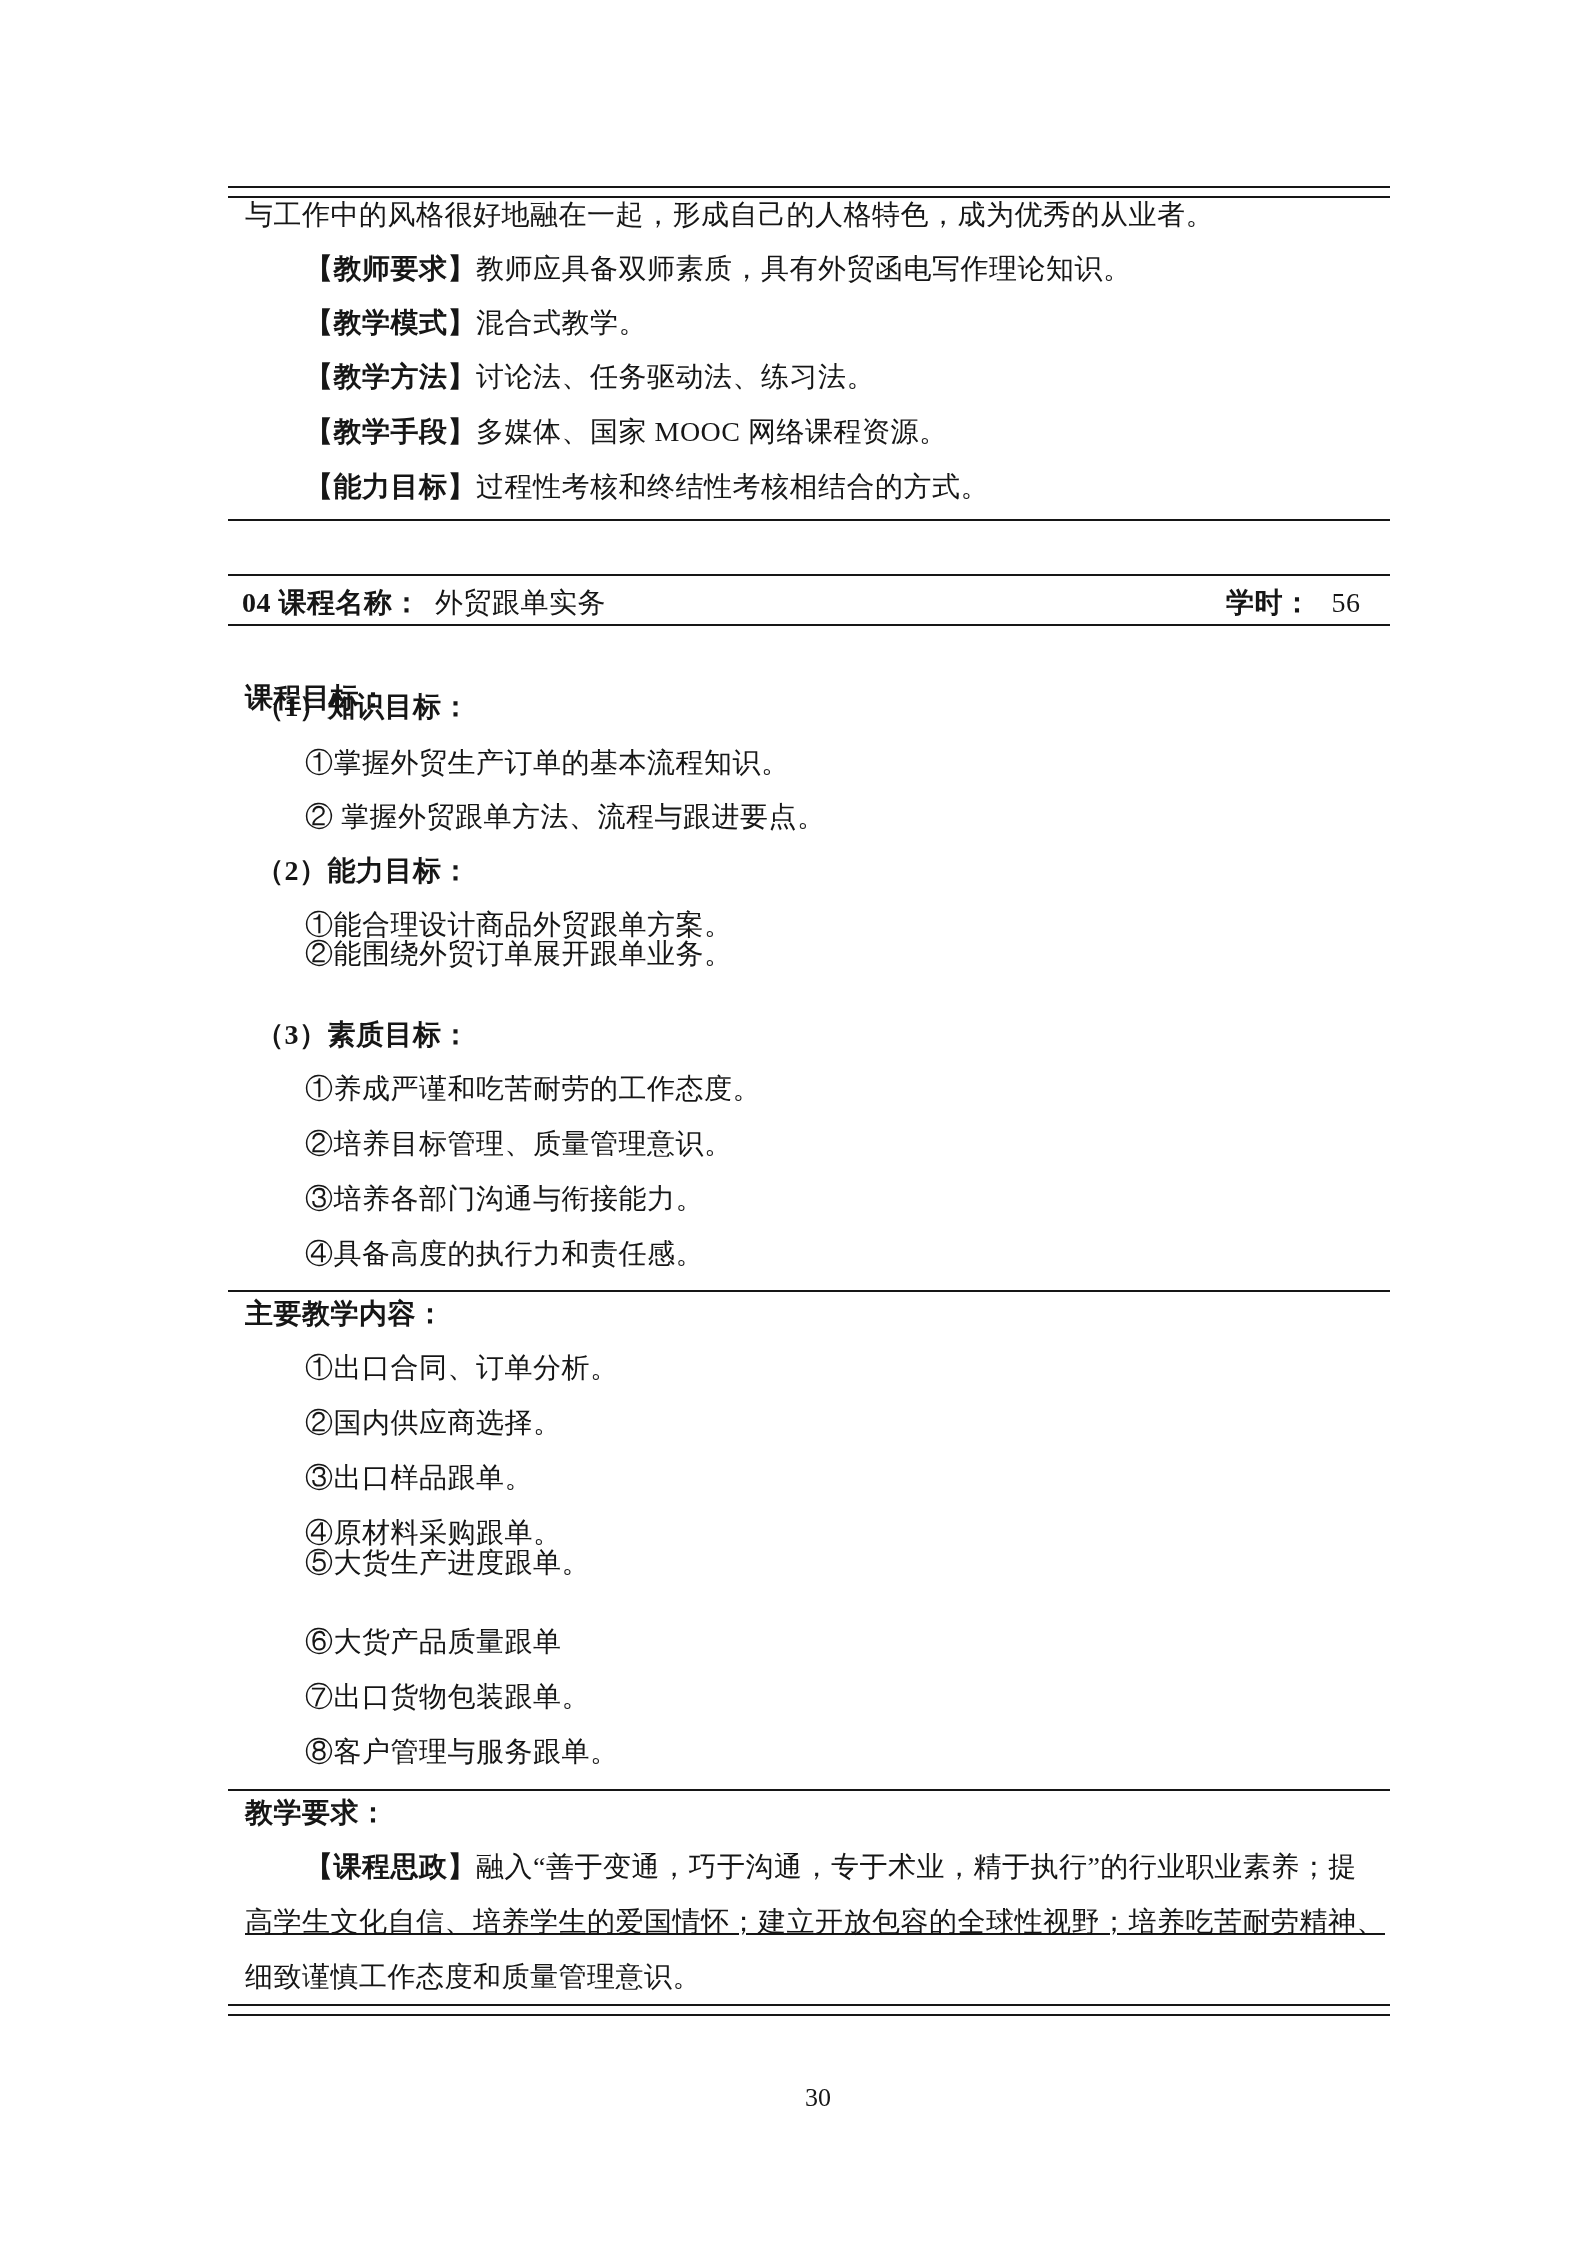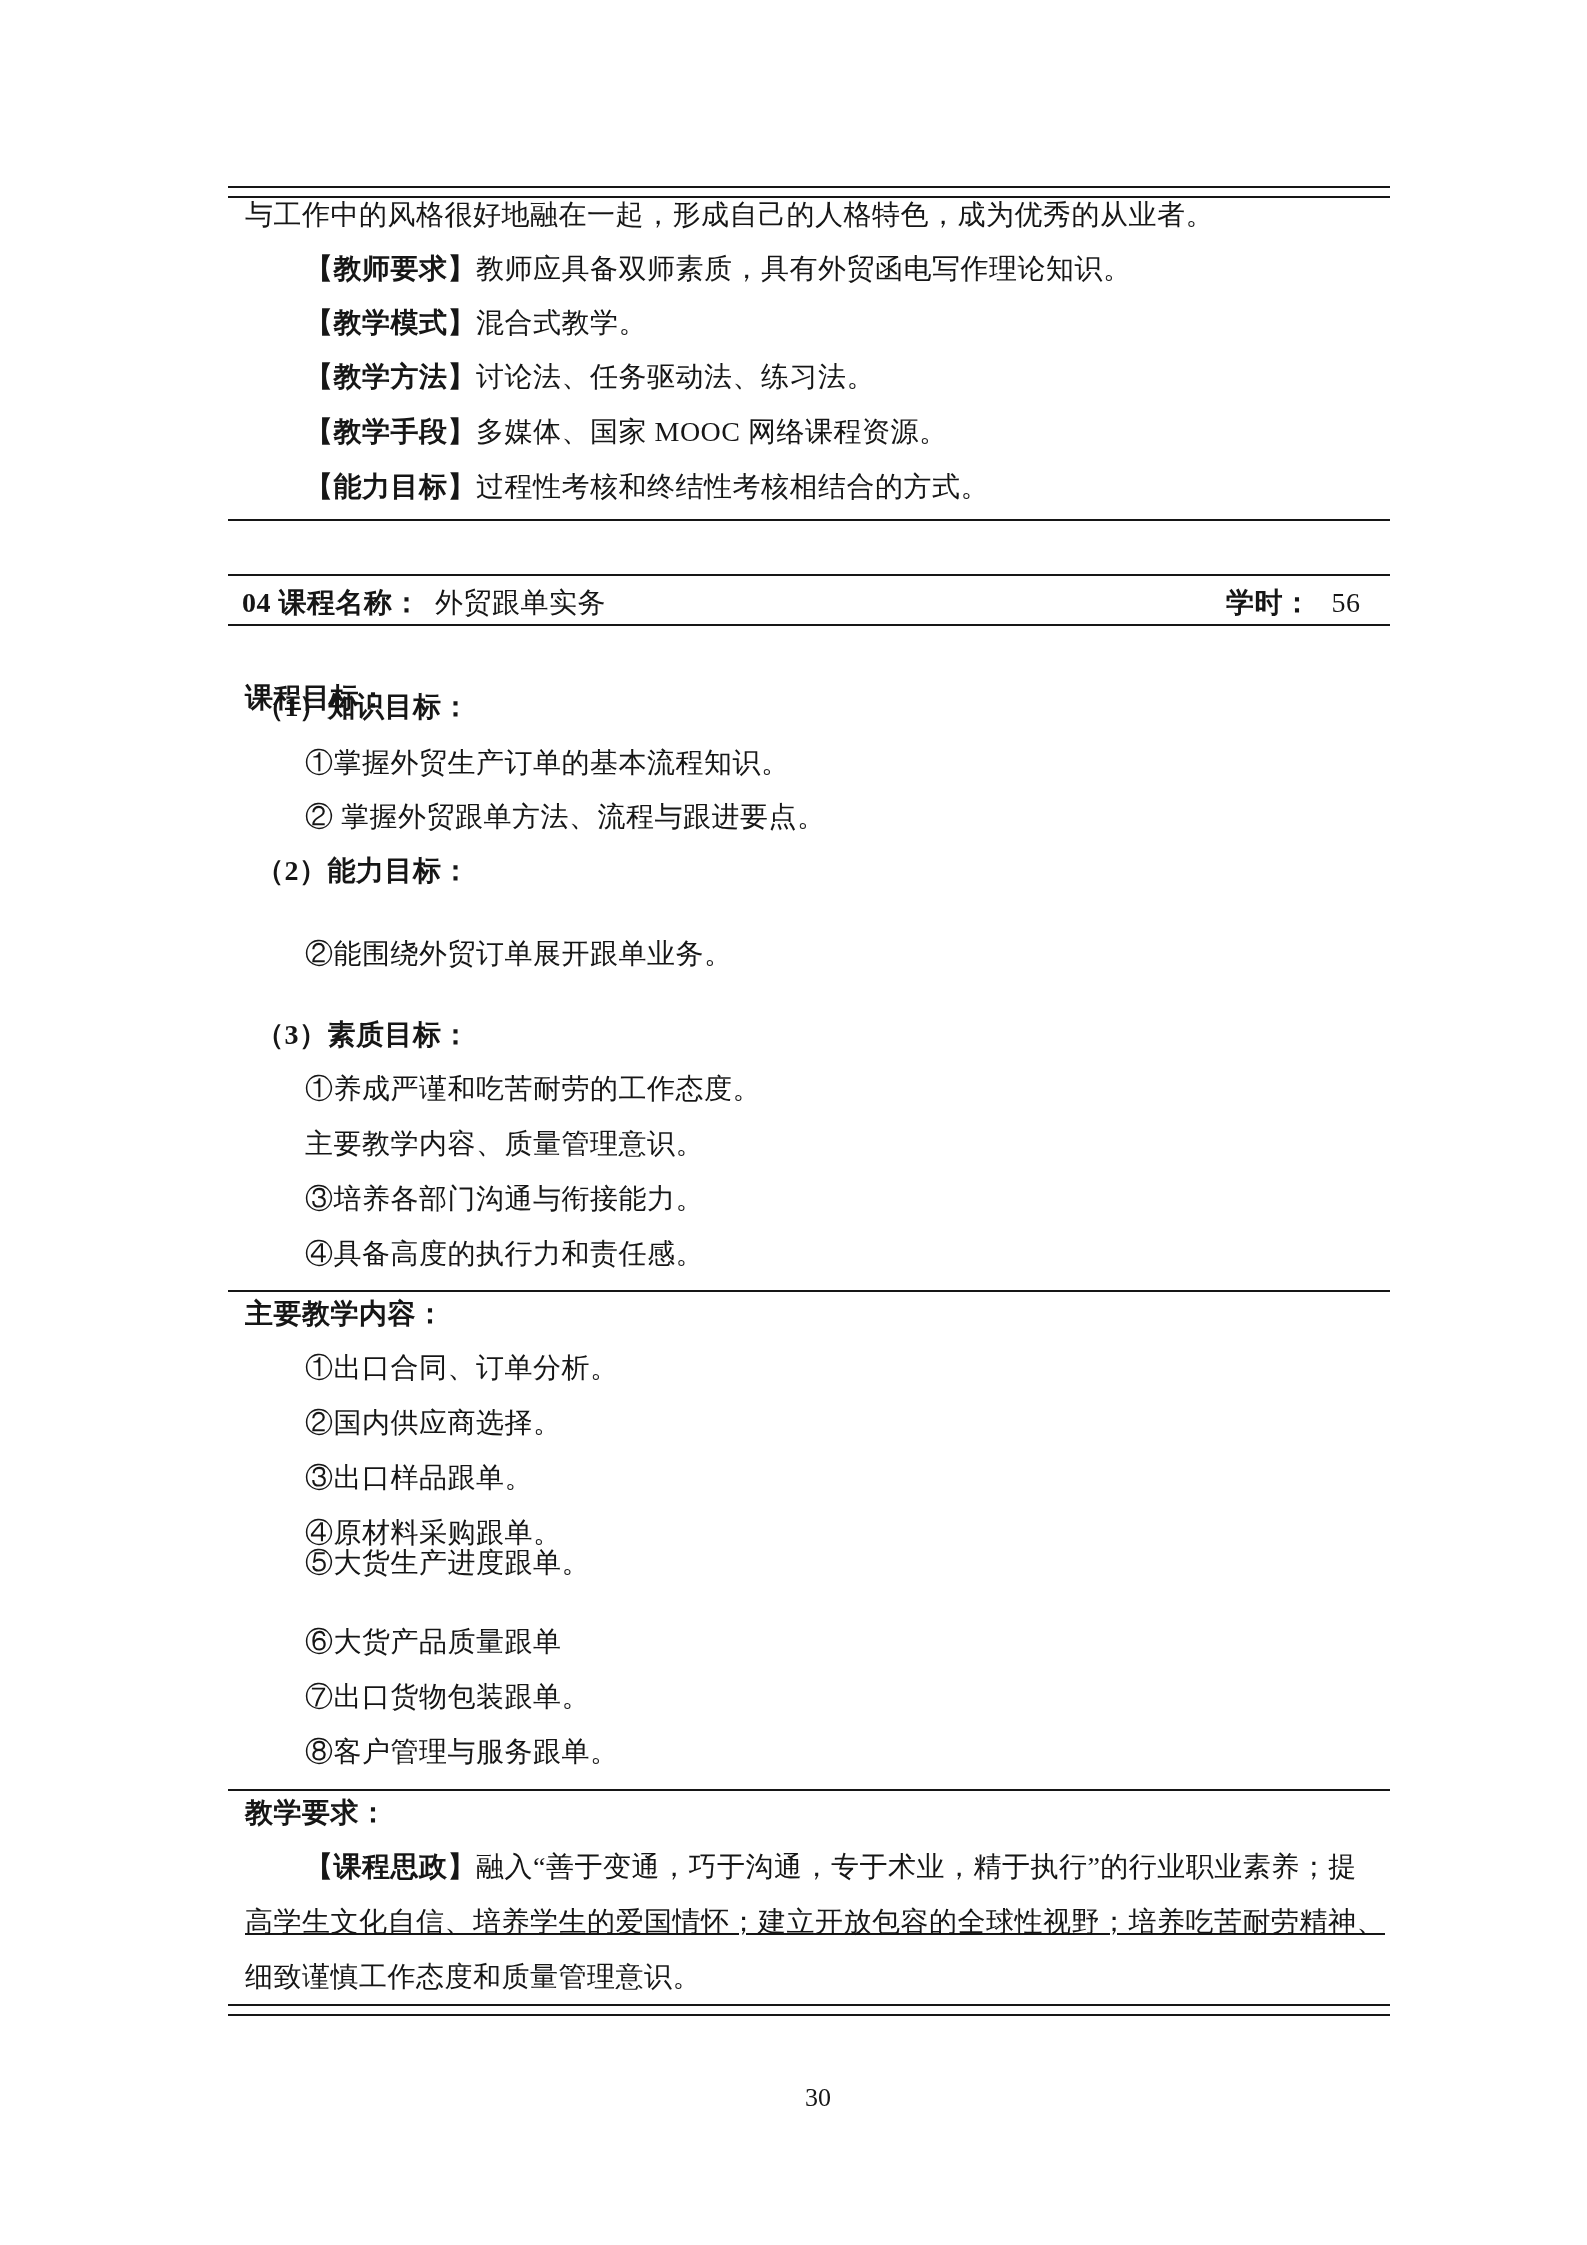--- a/index.html
+++ b/index.html
@@ -78,25 +78,26 @@
 
   <div class="rule" style="top:624px;"></div>
 
   <div class="t x-margin b" style="top:632px;margin-top:47px;">课程目标：</div>
 
   <div class="t x-head b" style="top:688px;">（1）知识目标：</div>
   <div class="t x-indent" style="top:744px;">①掌握外贸生产订单的基本流程知识。</div>
   <div class="t x-indent" style="top:798px;">② 掌握外贸跟单方法、流程与跟进要点。</div>
 
   <div class="t x-head b" style="top:852px;">（2）能力目标：</div>
+  <div class="t x-indent" style="top:906px;">①能合理设计商品外贸跟单方案。</div>
   <div class="t x-indent" style="top:935px;">②能围绕外贸订单展开跟单业务。</div>
 
   <div class="t x-head b" style="top:1016px;">（3）素质目标：</div>
   <div class="t x-indent" style="top:1070px;">①养成严谨和吃苦耐劳的工作态度。</div>
-  <div class="t x-indent" style="top:1125px;">主要教学内容、质量管理意识。</div>
+  <div class="t x-indent" style="top:1125px;">②培养目标管理、质量管理意识。</div>
   <div class="t x-indent" style="top:1180px;">③培养各部门沟通与衔接能力。</div>
   <div class="t x-indent" style="top:1235px;">④具备高度的执行力和责任感。</div>
 
   <div class="rule" style="top:1290px;"></div>
 
   <div class="t x-margin b" style="top:1295px;">主要教学内容：</div>
   <div class="t x-indent" style="top:1349px;">①出口合同、订单分析。</div>
   <div class="t x-indent" style="top:1404px;">②国内供应商选择。</div>
   <div class="t x-indent" style="top:1459px;">③出口样品跟单。</div>
   <div class="t x-indent" style="top:1514px;">④原材料采购跟单。</div>

